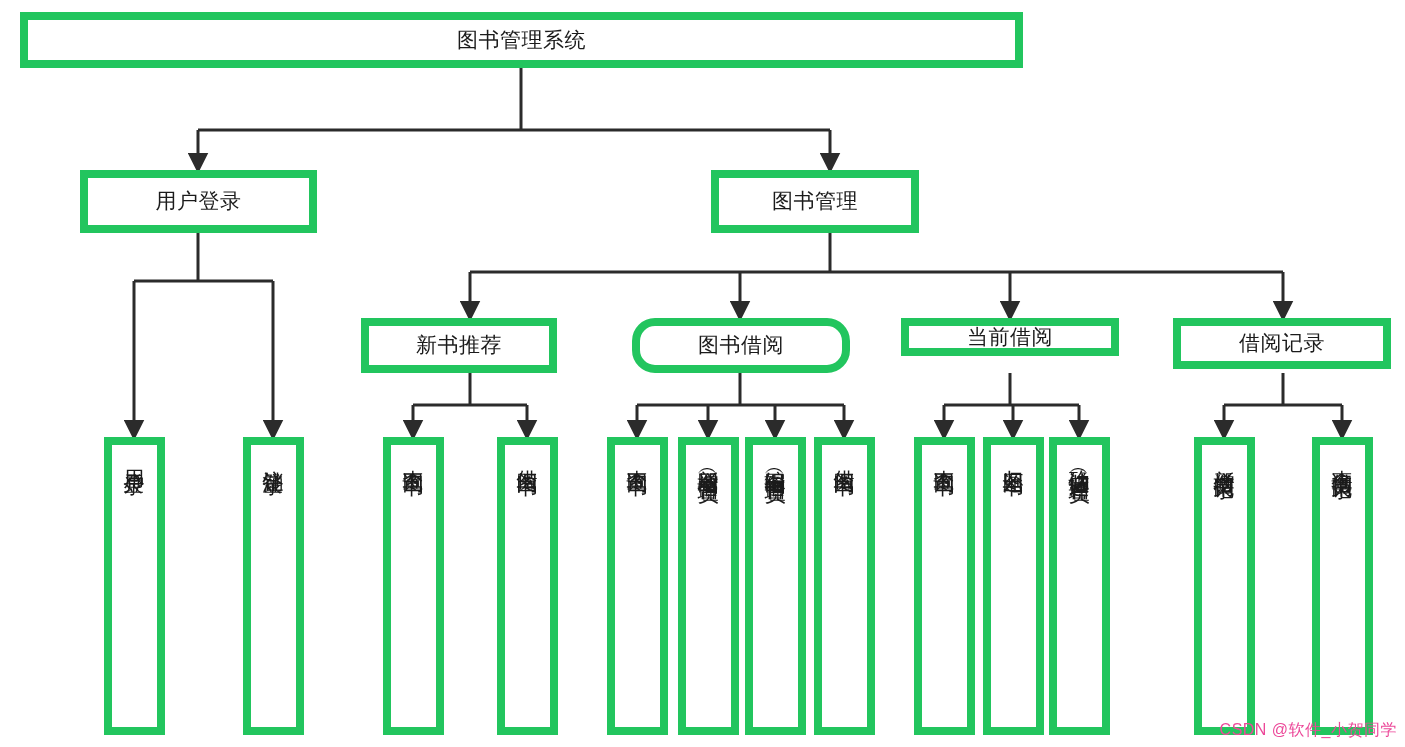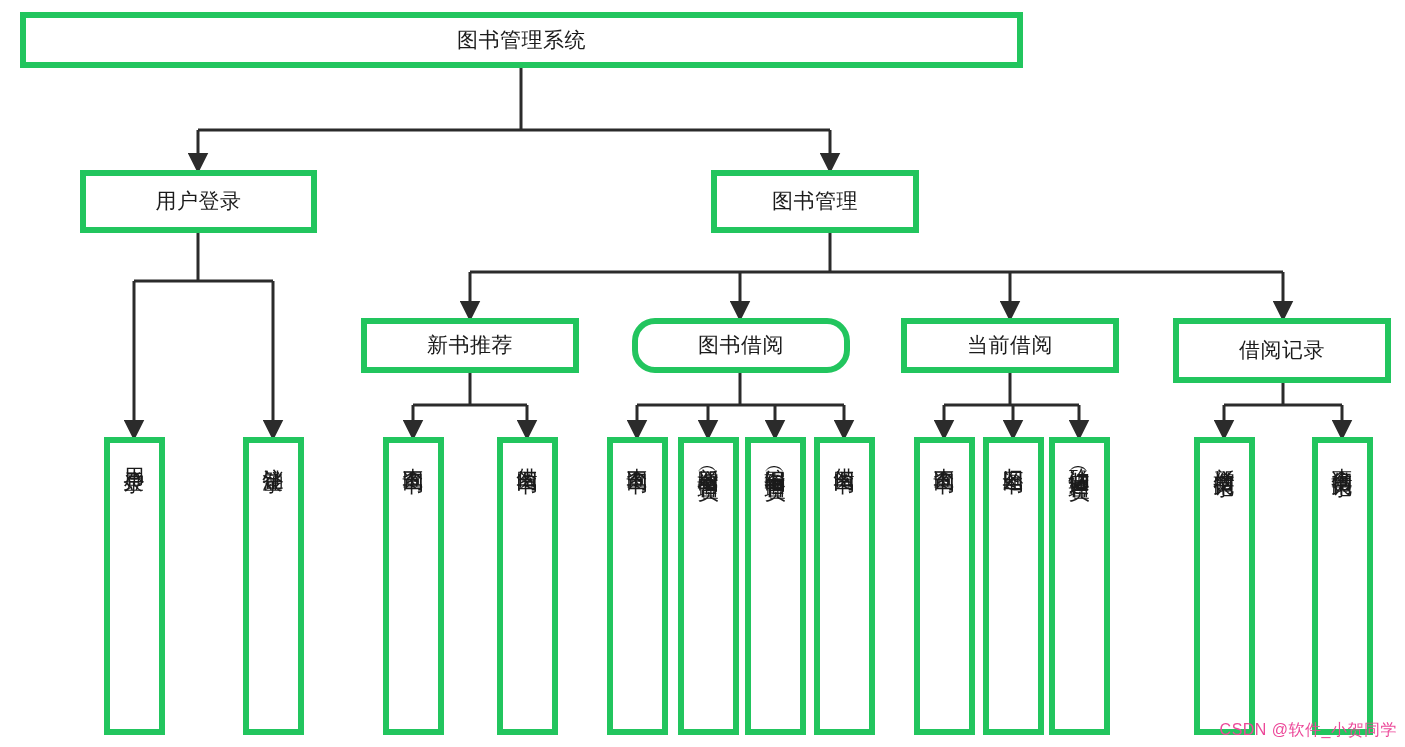--- a/index.html
+++ b/index.html
@@ -22,21 +22,21 @@
     position: absolute;
     left: 0;
     top: 0;
     width: 1405px;
     height: 747px;
   }
   .node {
     position: absolute;
     box-sizing: border-box;
     background: #ffffff;
-    border: 6px solid #22c55e;
+    border: 8px solid #22c55e;
     display: flex;
     align-items: center;
     justify-content: center;
     color: #1b1b1b;
   }
   .node-label {
     display: block;
     text-align: center;
     line-height: 1.18;
     color: #1b1b1b;
@@ -128,30 +128,30 @@
     <span class="node-label">图书管理系统</span>
   </div>
 
   <div class="node horiz" style="left:80px; top:170px; width:237px; height:63px;">
     <span class="node-label">用户登录</span>
   </div>
   <div class="node horiz" style="left:711px; top:170px; width:208px; height:63px;">
     <span class="node-label">图书管理</span>
   </div>
 
-  <div class="node horiz" style="left:361px; top:318px; width:218px; height:55px;">
+  <div class="node horiz" style="left:361px; top:318px; width:196px; height:55px;">
     <span class="node-label">新书推荐</span>
   </div>
   <div class="node horiz" style="left:632px; top:318px; width:218px; height:55px;border-radius:23px;">
     <span class="node-label">图书借阅</span>
   </div>
-  <div class="node horiz" style="left:901px; top:318px; width:218px; height:55px;">
+  <div class="node horiz" style="left:901px; top:318px; width:218px; height:38px;">
     <span class="node-label">当前借阅</span>
   </div>
-  <div class="node horiz" style="left:1173px; top:318px; width:218px; height:65px;">
+  <div class="node horiz" style="left:1173px; top:318px; width:218px; height:51px;">
     <span class="node-label">借阅记录</span>
   </div>
 
   <div class="node vert" style="left:104px; top:437px; width:61px; height:298px;">
     <span class="node-label">用户登录</span>
   </div>
   <div class="node vert" style="left:243px; top:437px; width:61px; height:298px;">
     <span class="node-label">注销登录</span>
   </div>
 

